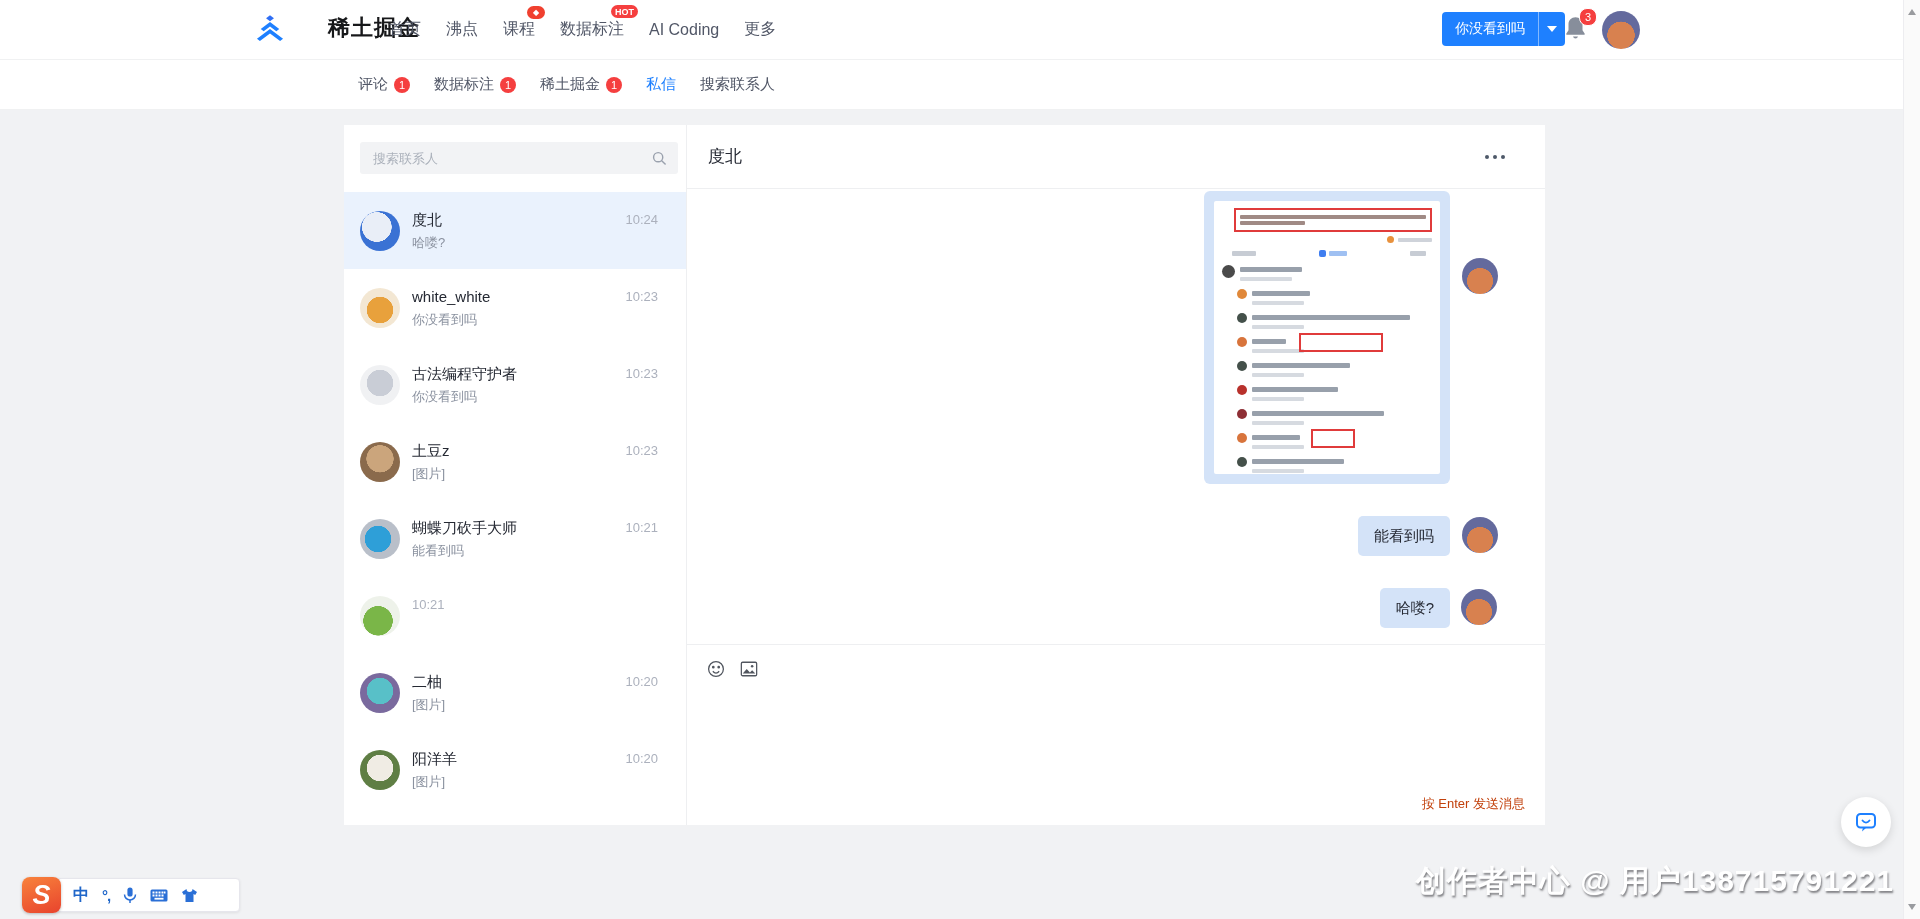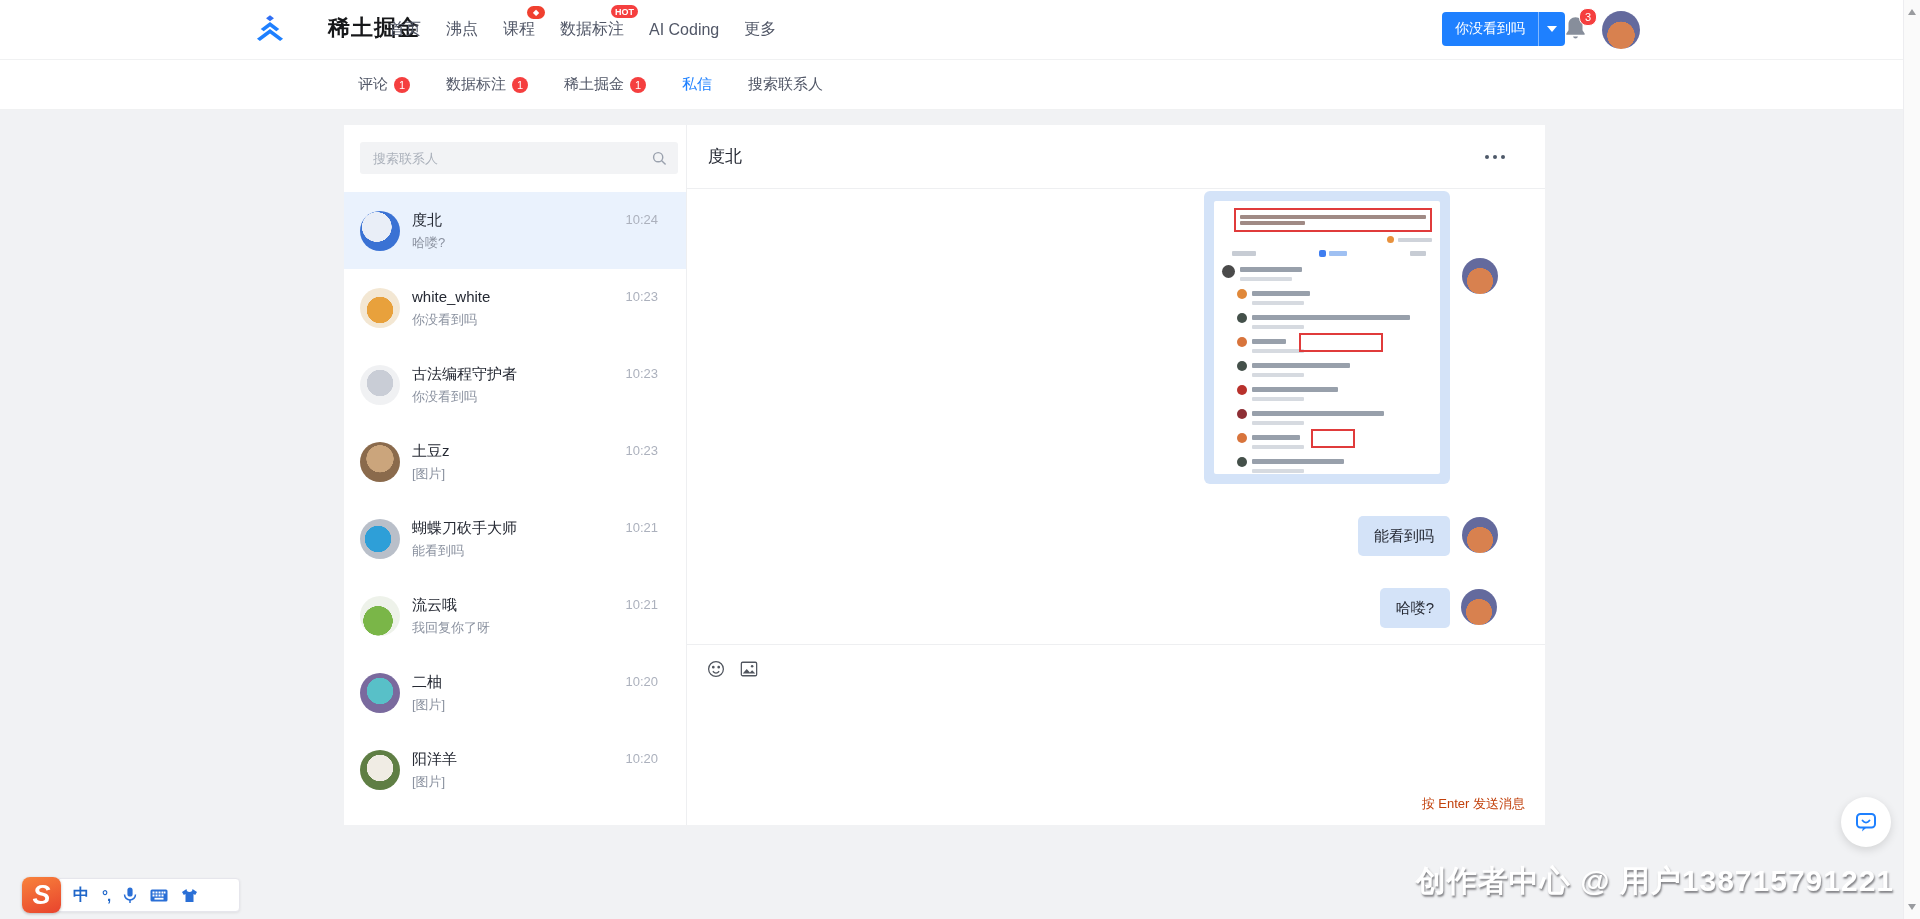--- a/index.html
+++ b/index.html
@@ -23,21 +23,21 @@
   .search-btn{width:42px;height:100%;display:flex;align-items:center;justify-content:center;cursor:pointer;}
   .creator-btn{position:absolute;left:1442px;top:12px;height:34px;background:#1e80ff;border-radius:4px;display:flex;align-items:center;color:#fff;cursor:pointer;}
   .creator-main{padding:0 13px;font-size:14px;}
   .creator-arrow{width:26px;height:34px;border-left:1px solid rgba(255,255,255,.45);display:flex;align-items:center;justify-content:center;}
   .tri-down{width:0;height:0;border-left:5px solid transparent;border-right:5px solid transparent;border-top:6px solid #fff;}
   .bell-wrap{position:absolute;left:1564px;top:15px;cursor:pointer;}
   .bell-badge{position:absolute;top:-7px;right:-10px;min-width:16px;height:16px;border-radius:8px;background:#f53f3f;color:#fff;font-size:11px;display:flex;align-items:center;justify-content:center;border:1px solid #fff;}
   .nav-avatar{position:absolute;left:1602px;top:11px;width:38px;height:38px;border-radius:50%;cursor:pointer;}
   
   .subnav{position:absolute;left:0;top:60px;width:100%;height:49px;background:#fff;border-bottom:1px solid #f0f1f2;z-index:4;}
-  .tabs{margin-left:358px;height:100%;display:flex;align-items:center;gap:36px;}
+  .tabs{margin-left:358px;height:100%;display:flex;align-items:center;gap:24px;}
   .tab{font-size:15px;color:#515767;display:flex;align-items:center;gap:6px;cursor:pointer;}
   .tab.active{color:#1e80ff;}
   .tab-badge{width:16px;height:16px;border-radius:50%;background:#f53f3f;color:#fff;font-size:11px;display:flex;align-items:center;justify-content:center;}
   
   .panel{position:absolute;left:344px;top:125px;width:1201px;height:700px;background:#fff;display:flex;}
   .sidebar{width:343px;box-sizing:border-box;border-right:1px solid #eeeff1;display:flex;flex-direction:column;}
   .sidebar-search{margin:17px 8px 0 16px;height:32px;background:#f2f3f5;border-radius:3px;display:flex;align-items:center;padding:0 11px;}
   .sidebar-search input{flex:1;border:none;outline:none;background:transparent;font-size:13px;color:#515767;font-family:inherit;}
   .sidebar-search input::placeholder{color:#aab0ba;}
   .contact-list{margin-top:18px;flex:1;overflow:hidden;}
@@ -217,24 +217,20 @@
         <span class="c-av" style="background: radial-gradient(circle at 45% 50%, rgb(46, 159, 216) 0px, rgb(46, 159, 216) 44%, rgb(185, 191, 201) 45%);"></span>
         <span class="c-main">
           <span class="c-name">蝴蝶刀砍手大师</span>
           <span class="c-prev">能看到吗</span>
         </span>
         <span class="c-time">10:21</span>
       </div>
 
       <div class="contact">
         <span class="c-av" style="background: radial-gradient(circle at 45% 62%, rgb(122, 182, 72) 0px, rgb(122, 182, 72) 44%, rgb(238, 242, 234) 45%);"></span>
-        <span class="c-main">
-          <span class="c-name">流云哦</span>
-          <span class="c-prev">我回复你了呀</span>
-        </span>
         <span class="c-time">10:21</span>
       </div>
 
       <div class="contact">
         <span class="c-av" style="background: radial-gradient(circle at 50% 45%, rgb(88, 192, 200) 0px, rgb(88, 192, 200) 44%, rgb(122, 106, 158) 45%);"></span>
         <span class="c-main">
           <span class="c-name">二柚</span>
           <span class="c-prev">[图片]</span>
         </span>
         <span class="c-time">10:20</span>

